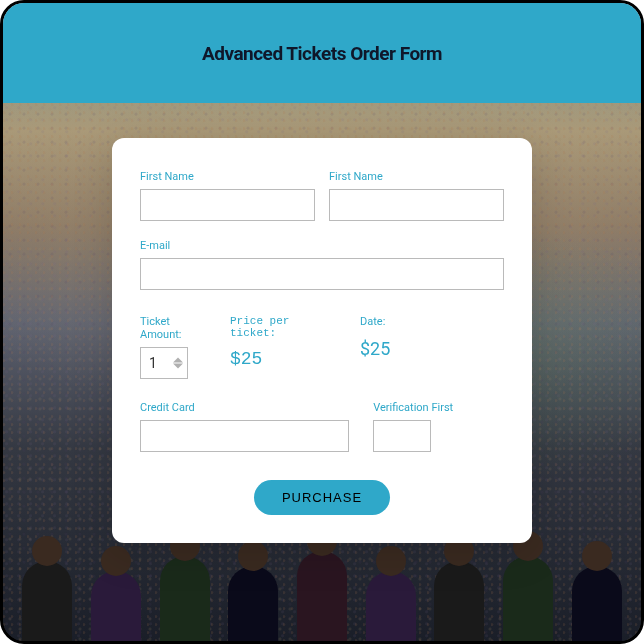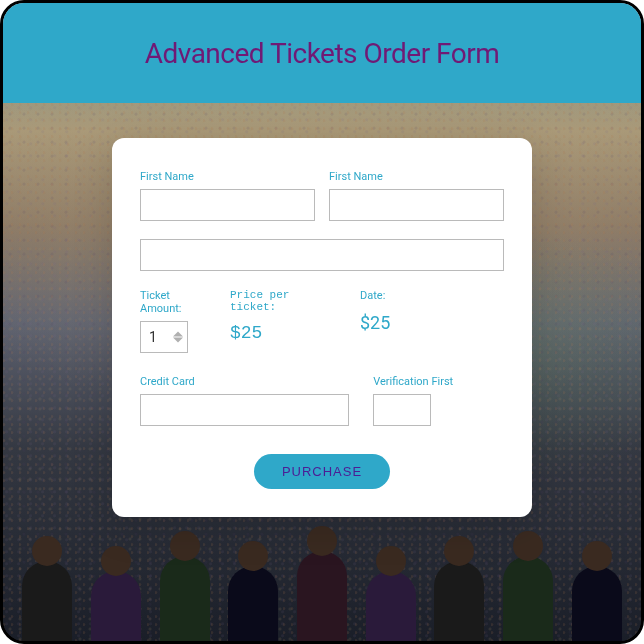--- a/index.html
+++ b/index.html
@@ -98,23 +98,23 @@
     .header-banner {
       position: relative;
       background: #2fa8c9;
       height: 100px;
       display: flex;
       align-items: center;
       justify-content: center;
       z-index: 2;
     }
     .header-title {
-      color: #701a75;
-      font-size: 28px;
-      font-weight: 400;
+      color: #0f172a;
+      font-size: 19px;
+      font-weight: 700;
       letter-spacing: -0.5px;
     }
 
     .form-card {
       position: relative;
       z-index: 3;
       background: #fff;
       margin: 35px auto 0;
       width: 420px;
       border-radius: 12px;
@@ -149,20 +149,21 @@
 
     .ticket-row {
       display: flex;
       gap: 20px;
       margin-bottom: 22px;
       align-items: flex-start;
     }
     .ticket-col {
       display: flex;
       flex-direction: column;
+      margin-top: 7px;
     }
     .ticket-col.amount { width: 70px; }
     .ticket-col.price { width: 110px; font-family: Liberation Mono, monospace; }
     .ticket-col.total { flex: 1; }
 
     .stepper-wrap {
       display: flex;
       align-items: center;
       border: 1px solid #bababa;
       height: 32px;
@@ -222,21 +223,21 @@
     .vc-group .text-input {
       width: 58px;
     }
 
     .purchase-wrap {
       display: flex;
       justify-content: center;
     }
     .purchase-btn {
       background: #2fa8c9;
-      color: #4c1d95;
+      color: #000000;
       border: none;
       border-radius: 20px;
       padding: 10px 28px;
       font-size: 13px;
       font-weight: 500;
       letter-spacing: 1px;
       cursor: pointer;
     }
   </style>
 </head>
@@ -269,20 +270,21 @@
         <input type="text" class="text-input" value="" style="">
       </div>
       <div class="form-group">
         <label class="form-label">First Name</label>
         <input type="text" class="text-input" value="" style="">
       </div>
     </div>
 
     <div class="form-row">
       <div class="form-group">
+        <label class="form-label">E-mail</label>
         <input type="text" class="text-input" value="" style="">
       </div>
     </div>
 
     <div class="ticket-row">
       <div class="ticket-col amount">
         <label class="form-label">Ticket Amount:</label>
         <div class="stepper-wrap">
           <span class="stepper-value">1</span>
           <div class="stepper-arrows">

